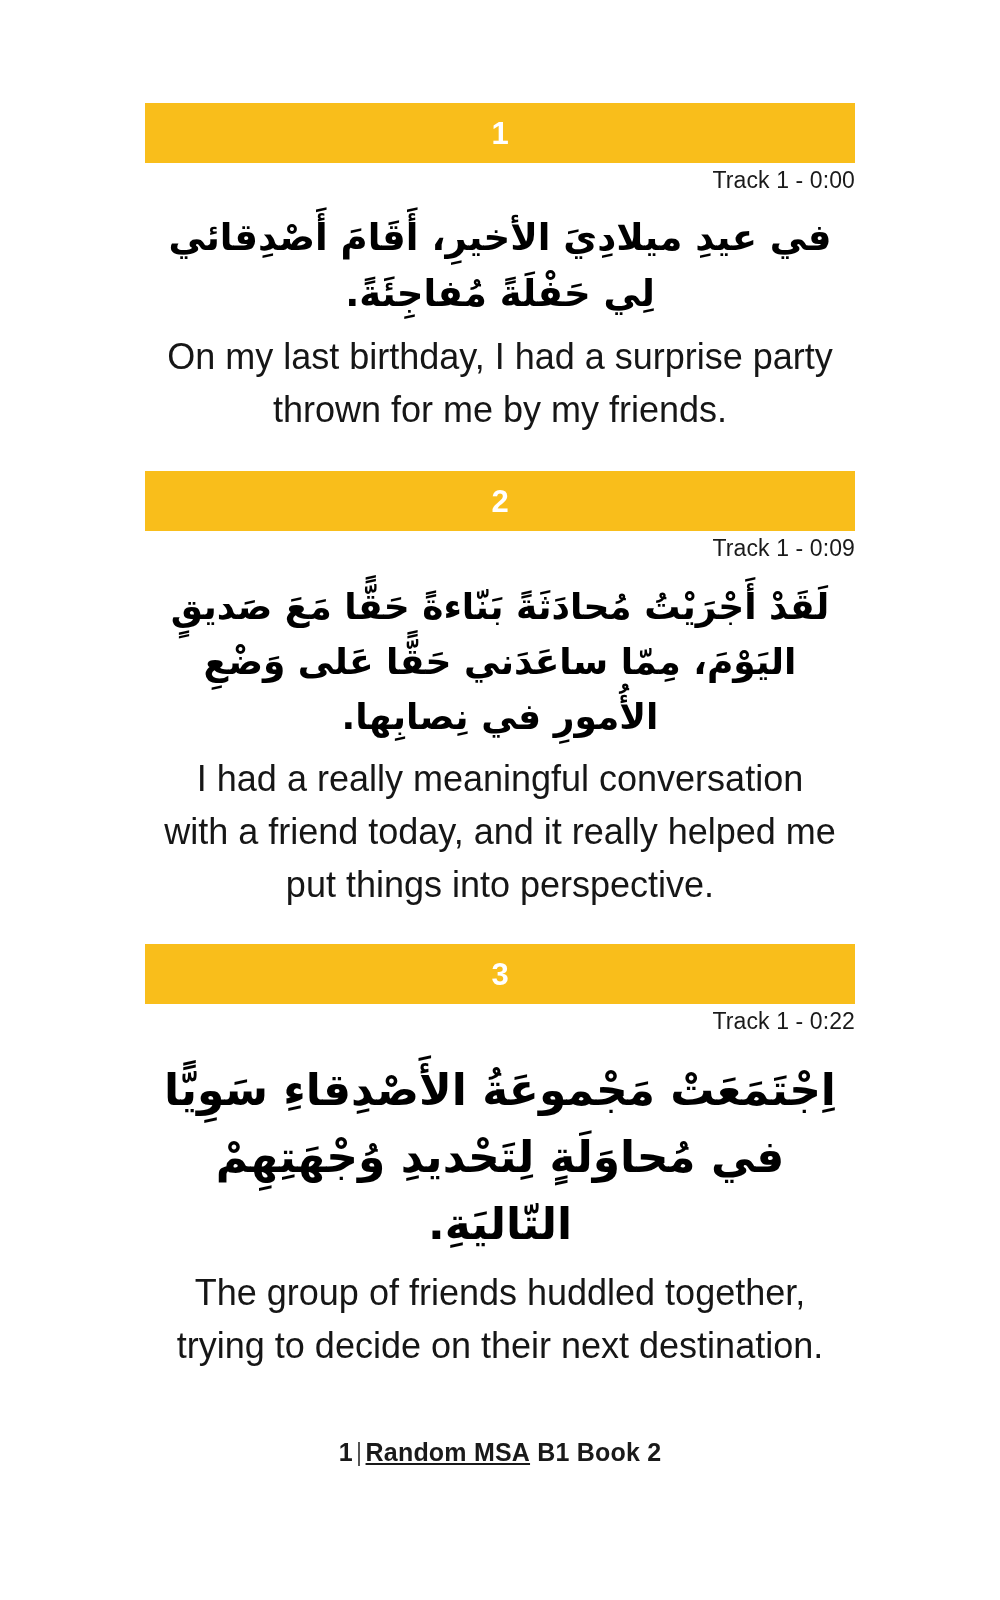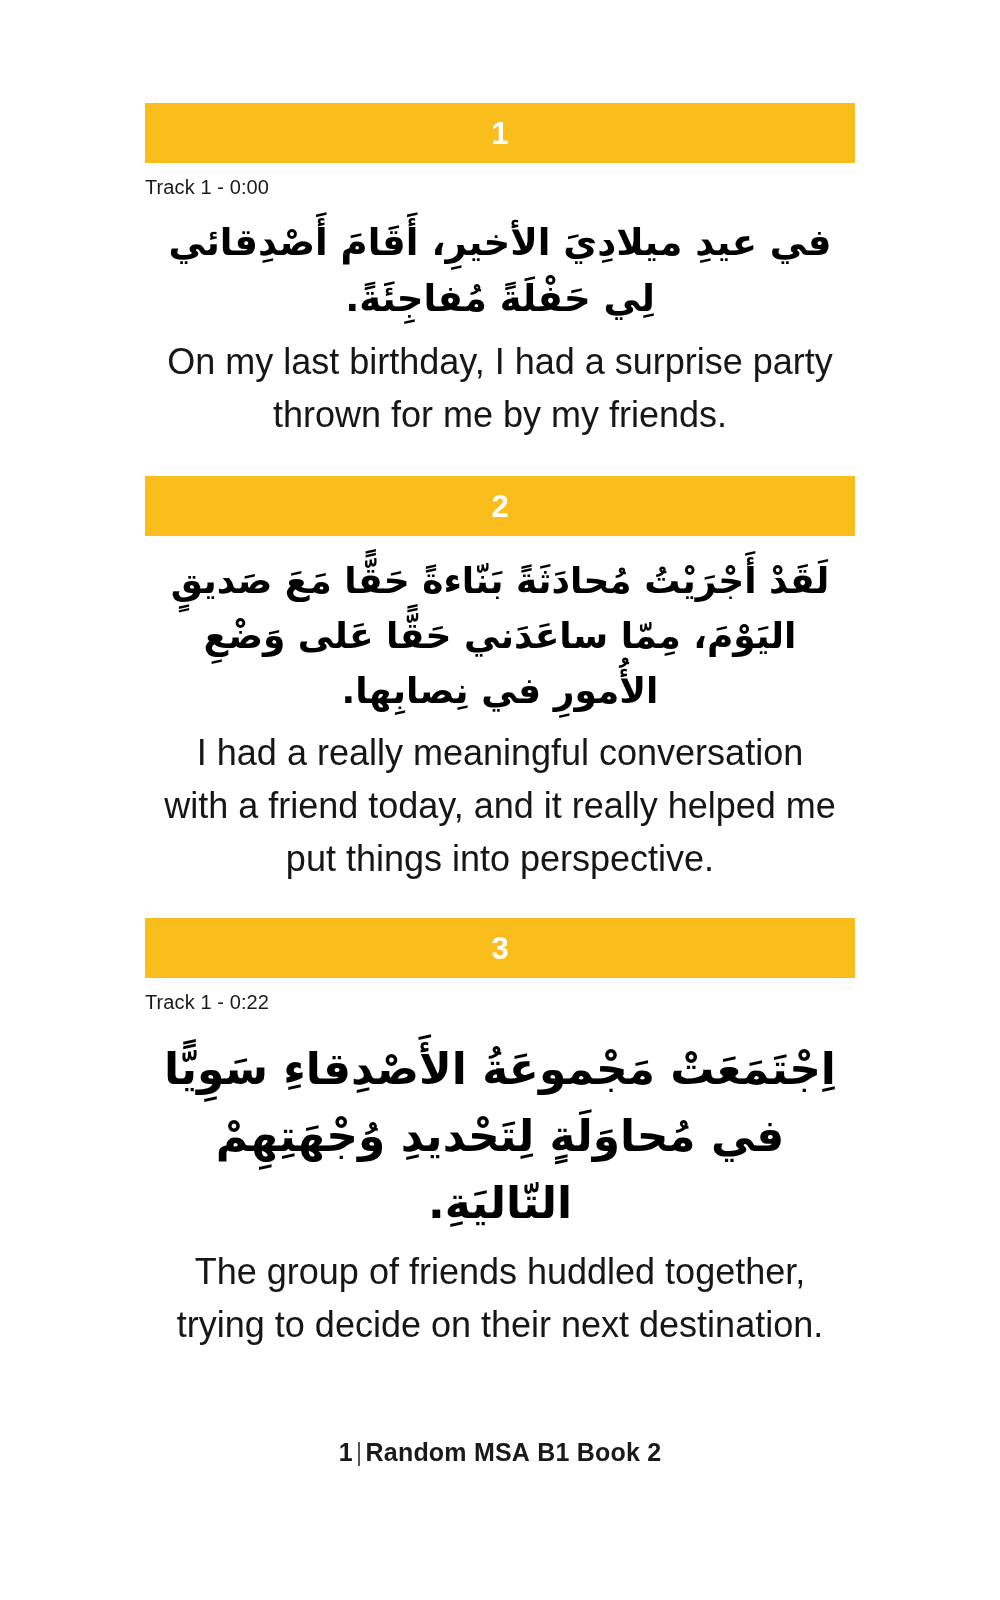--- a/index.html
+++ b/index.html
@@ -46,24 +46,24 @@
 
   .entry-number {
     color: #ffffff;
     font-size: 31px;
     font-weight: bold;
     line-height: 1;
     letter-spacing: 0px;
   }
 
   .track-label {
-    text-align: left;
-    font-size: 20px;
+    text-align: right;
+    font-size: 23px;
     color: #1a1a1a;
-    margin-top: 13px;
+    margin-top: 4px;
     letter-spacing: 0.1px;
   }
 
   .arabic {
     direction: rtl;
     text-align: center;
     font-family: "DejaVu Sans", "Liberation Sans", sans-serif;
     font-size: 37px;
     font-weight: bold;
     line-height: 1.52;
@@ -100,21 +100,21 @@
     left: 0;
     top: 1438px;
     width: 1000px;
     text-align: center;
     font-size: 25px;
     color: #1a1a1a;
     letter-spacing: 0.2px;
   }
   .footer .fpage { font-weight: bold; }
   .footer .fsep  { font-weight: normal; color: #555; margin: 0 3px; }
-  .footer .fbook { font-weight: bold; }
+  .footer .fbook { font-weight: bold; text-decoration: underline; }
   .footer .flevel { font-weight: bold; }
 </style>
 </head>
 <body>
 
 <div class="page">
 
   <div class="content-column">
 
     <div class="entry entry-1">
@@ -123,20 +123,21 @@
       </div>
       <div class="track-label">Track 1 - 0:00</div>
       <div class="arabic">في عيدِ ميلادِيَ الأخيرِ، أَقَامَ أَصْدِقائي لِي حَفْلَةً مُفاجِئَةً.</div>
       <div class="english">On my last birthday, I had a surprise party thrown for me by my friends.</div>
     </div>
 
     <div class="entry entry-2">
       <div class="entry-bar">
         <span class="entry-number">2</span>
       </div>
+      <div class="track-label">Track 1 - 0:09</div>
       <div class="arabic">لَقَدْ أَجْرَيْتُ مُحادَثَةً بَنّاءةً حَقًّا مَعَ صَديقٍ اليَوْمَ، مِمّا ساعَدَني حَقًّا عَلى وَضْعِ الأُمورِ في نِصابِها.</div>
       <div class="english">I had a really meaningful conversation with a friend today, and it really helped me put things into perspective.</div>
     </div>
 
     <div class="entry entry-3">
       <div class="entry-bar">
         <span class="entry-number">3</span>
       </div>
       <div class="track-label">Track 1 - 0:22</div>
       <div class="arabic">اِجْتَمَعَتْ مَجْموعَةُ الأَصْدِقاءِ سَوِيًّا في مُحاوَلَةٍ لِتَحْديدِ وُجْهَتِهِمْ التّاليَةِ.</div>

